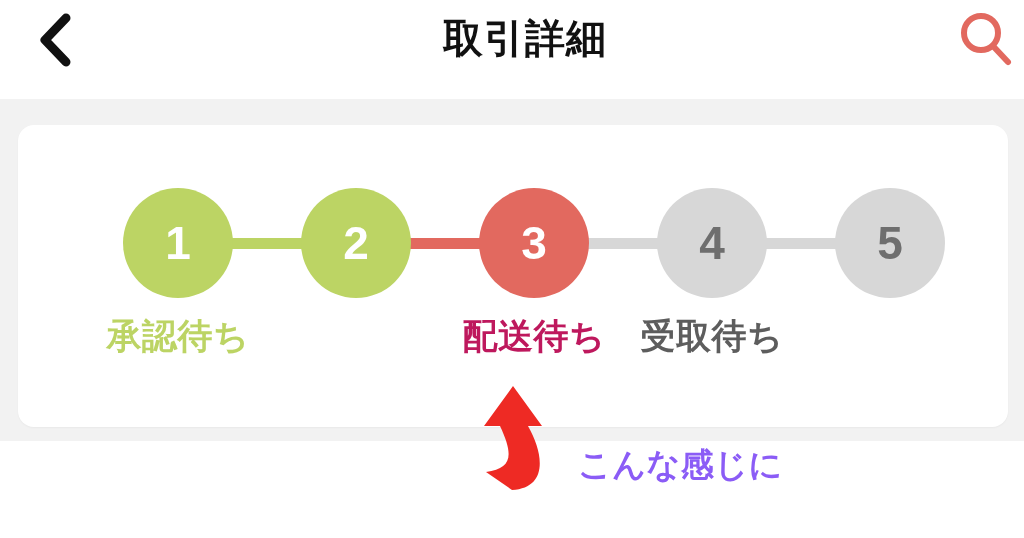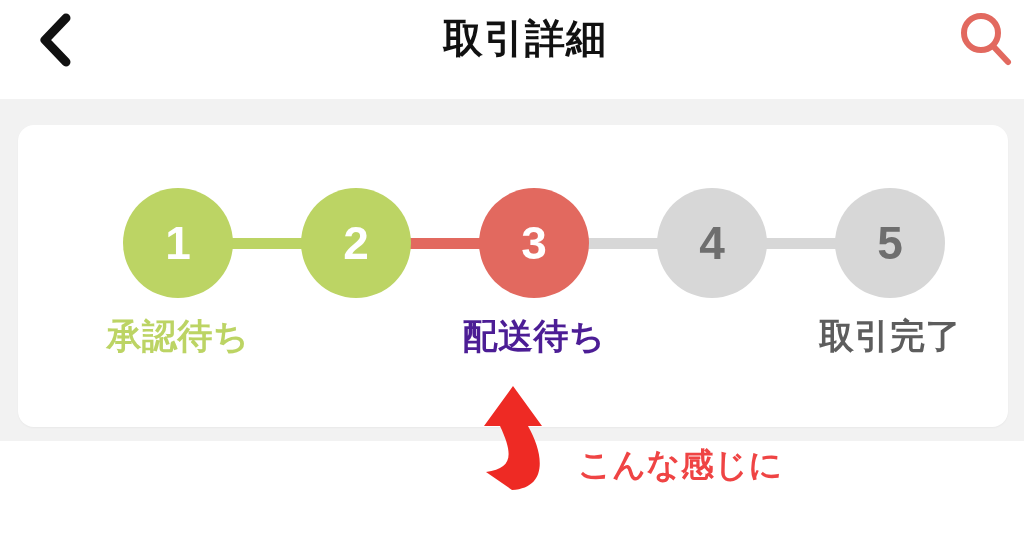--- a/index.html
+++ b/index.html
@@ -136,40 +136,40 @@
     font-size: 35px;
     font-weight: bold;
     letter-spacing: 0.5px;
   }
 
   
   .st-green  { background: #bcd464; color: #ffffff; }
   .st-red    { background: #e2695f; color: #ffffff; }
   .st-gray   { background: #d7d7d7; color: #6e6e6e; }
   .lb-green  { color: #bcd464; }
-  .lb-red    { color: #4c1d95; }
+  .lb-red    { color: #be185d; }
   .lb-gray   { color: #5d5d5d; }
   .tr-green  { background: #bcd464; }
   .tr-red    { background: #e2695f; }
   .tr-gray   { background: #d7d7d7; }
 
   
   .annotation-arrow {
     position: absolute;
     left: 470px;
     top: 382px;
     width: 110px;
     height: 112px;
     pointer-events: none;
   }
   .annotation-text {
     position: absolute;
     left: 578px;
     top: 443px;
-    color: #ef4444;
+    color: #8b5cf6;
     font-size: 33px;
     font-weight: bold;
     line-height: 44px;
     letter-spacing: 0.5px;
     white-space: nowrap;
   }
   .annotation-line { display: block; }
 </style>
 </head>
 <body>
@@ -218,25 +218,25 @@
         <div class="step-circle st-green">2</div>
       </div>
 
       <div class="step" style="left:427px;">
         <div class="step-circle st-red">3</div>
         <div class="step-label lb-red">配送待ち</div>
       </div>
 
       <div class="step" style="left:605px;">
         <div class="step-circle st-gray">4</div>
+        <div class="step-label lb-gray">受取待ち</div>
       </div>
 
       <div class="step" style="left:783px;">
         <div class="step-circle st-gray">5</div>
-        <div class="step-label lb-gray">取引完了</div>
       </div>
 
     </div>
   </div>
 </div>
 
 <div class="annotation-arrow">
   <svg width="110" height="112" viewBox="0 0 110 112" aria-hidden="true">
     <path d="M42 108 C 78 106, 74 72, 58 44
              L 72 44 L 43 4 L 14 44 L 30 44

